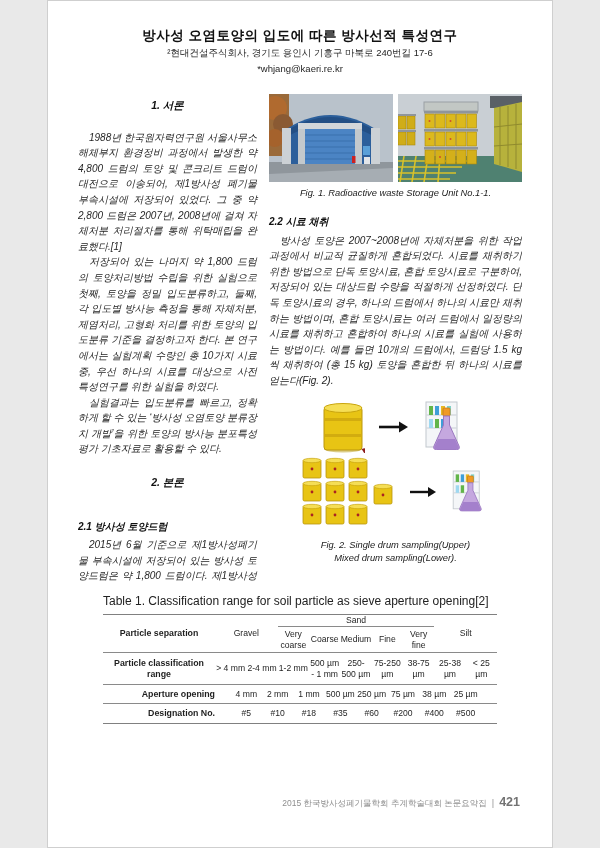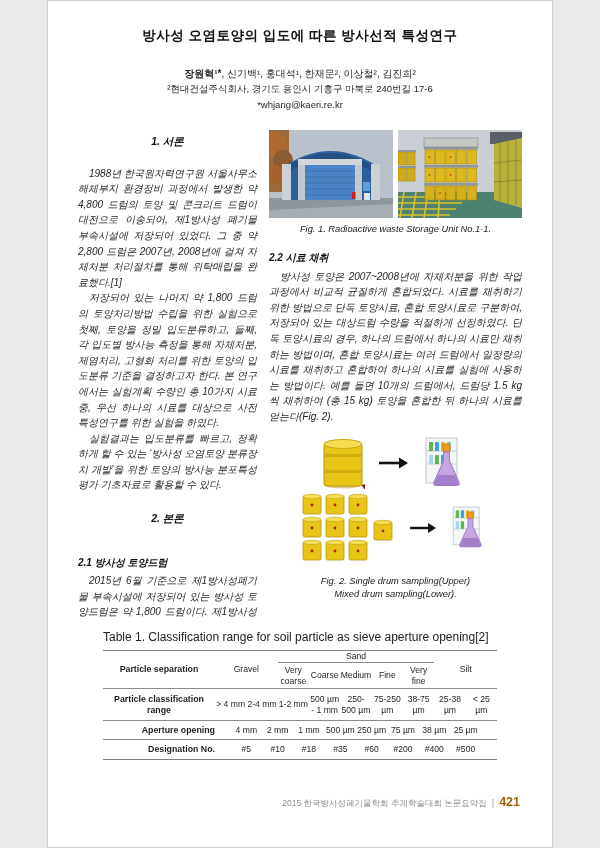--- a/index.html
+++ b/index.html
@@ -47,32 +47,29 @@
   .sand-title { text-align:center; border-bottom:1px solid #8a8a8a; padding-bottom:1px; }
   .sand-subs { display:grid; grid-template-columns:repeat(5,1fr); flex:1; align-items:center; }
   .sand-subs .cell { padding:1px 0; }
   .row-class { min-height:32px; }
   .row-ap, .row-des { min-height:19px; }
   .row-ap .tlabel, .row-des .tlabel { text-align:right; padding-left:2px; }
   
   .pfoot { position:absolute; right:32px; top:794px; font-size:8.5px; color:#8f8f8f;
            display:flex; align-items:baseline; gap:5px; }
   .pfoot .sep { color:#b5b5b5; font-weight:bold; }
-  .pfoot .pageno { font-size:12.5px; font-weight:bold; color:#a16207; }
+  .pfoot .pageno { font-size:12.5px; font-weight:bold; color:#737373; }
 </style>
 </head>
 <body>
 
 <div class="page">
 
   <div class="hdr">
     <div class="title">방사성 오염토양의 입도에 따른 방사선적 특성연구</div>
-    <div class="authors">
-      <span class="first">장원혁¹*</span><span>, 신기백¹, 홍대석¹, 한재문², 이상철², 김진희²</span>
-    </div>
     <div class="aff" style="margin-top:1px">²현대건설주식회사, 경기도 용인시 기흥구 마북로 240번길 17-6</div>
     <div class="email">*whjang@kaeri.re.kr</div>
   </div>
 
   <div class="cols">
 
     <div class="col">
       <div class="h-center">1. 서론</div>
       <p>1988년 한국원자력연구원 서울사무소 해체부지 환경정비 과정에서 발생한 약 4,800 드럼의 토양 및 콘크리트 드럼이 대전으로 이송되어, 제1방사성 폐기물 부속시설에 저장되어 있었다. 그 중 약 2,800 드럼은 2007년, 2008년에 걸쳐 자체처분 처리절차를 통해 위탁매립을 완료했다.[1]</p>
       <p>저장되어 있는 나머지 약 1,800 드럼의 토양처리방법 수립을 위한 실험으로 첫째, 토양을 정밀 입도분류하고, 둘째, 각 입도별 방사능 측정을 통해 자체처분, 제염처리, 고형화 처리를 위한 토양의 입도분류 기준을 결정하고자 한다. 본 연구에서는 실험계획 수량인 총 10가지 시료 중, 우선 하나의 시료를 대상으로 사전 특성연구를 위한 실험을 하였다.</p>

